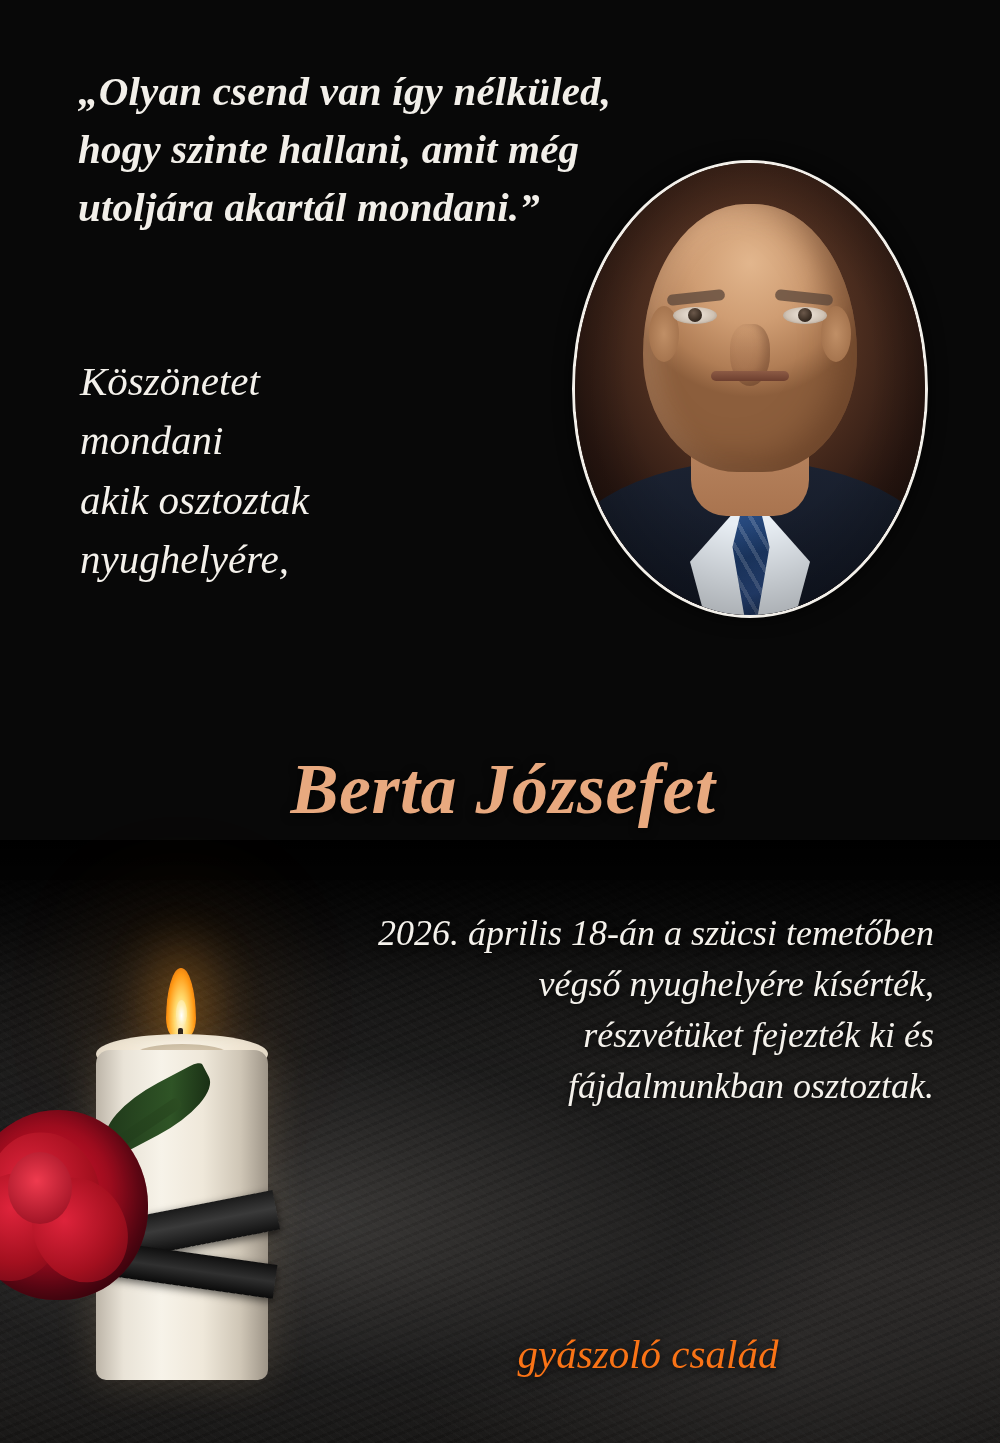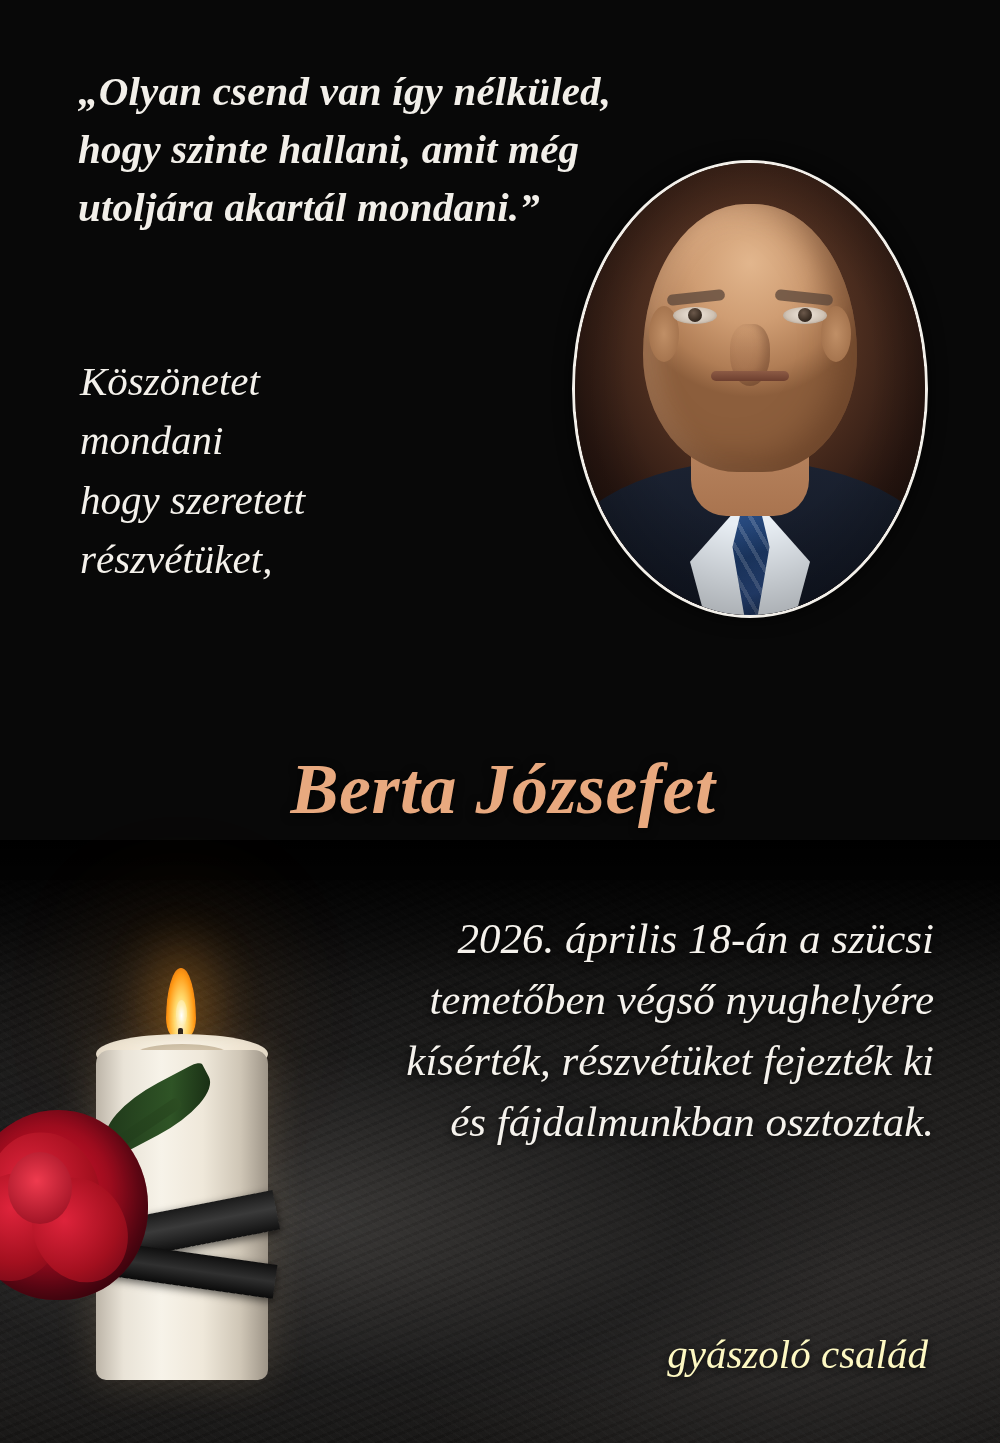--- a/index.html
+++ b/index.html
@@ -201,31 +201,31 @@
 
   
   .farewell {
     position: absolute;
     right: 72px;
     top: 908px;
     width: 560px;
     text-align: right;
     color: #f5f2ec;
     font-style: italic;
-    font-size: 43px;
+    font-size: 36px;
     line-height: 1.42;
     text-shadow: 0 2px 8px rgba(0,0,0,0.9);
   }
   .signature {
     position: absolute;
     right: 78px;
     top: 1330px;
     width: 560px;
-    text-align: right;
-    color: #fef9c3;
+    text-align: center;
+    color: #f97316;
     font-style: italic;
     font-size: 41px;
     text-shadow: 0 2px 8px rgba(0,0,0,0.9);
   }
 
   
   .candle-wrap{
     position:absolute;
     left: 78px;
     top: 960px;
@@ -365,22 +365,22 @@
       <div class="eye-r"></div>
       <div class="nose"></div>
       <div class="mouth"></div>
     </div>
     <div class="vignette"></div>
   </div>
 
   <div class="thanks">
     <span class="l1 narrow">Köszönetet</span>
     <span class="l2 narrow">mondani</span>
-    <span class="l4 narrow">hogy szeretett</span>
-    <span class="l5 narrow">részvétüket,</span>
+    <span class="l4 narrow">akik osztoztak</span>
+    <span class="l5 narrow">nyughelyére,</span>
   </div>
 
   <div class="name">Berta Józsefet</div>
 
   <div class="farewell">2026. április 18-án a szücsi temetőben végső nyughelyére kísérték, részvétüket fejezték ki és fájdalmunkban osztoztak.</div>
   <div class="signature">gyászoló család</div>
 
   <div class="candle-wrap">
     <div class="flame"></div>
     <div class="flame-core"></div>

